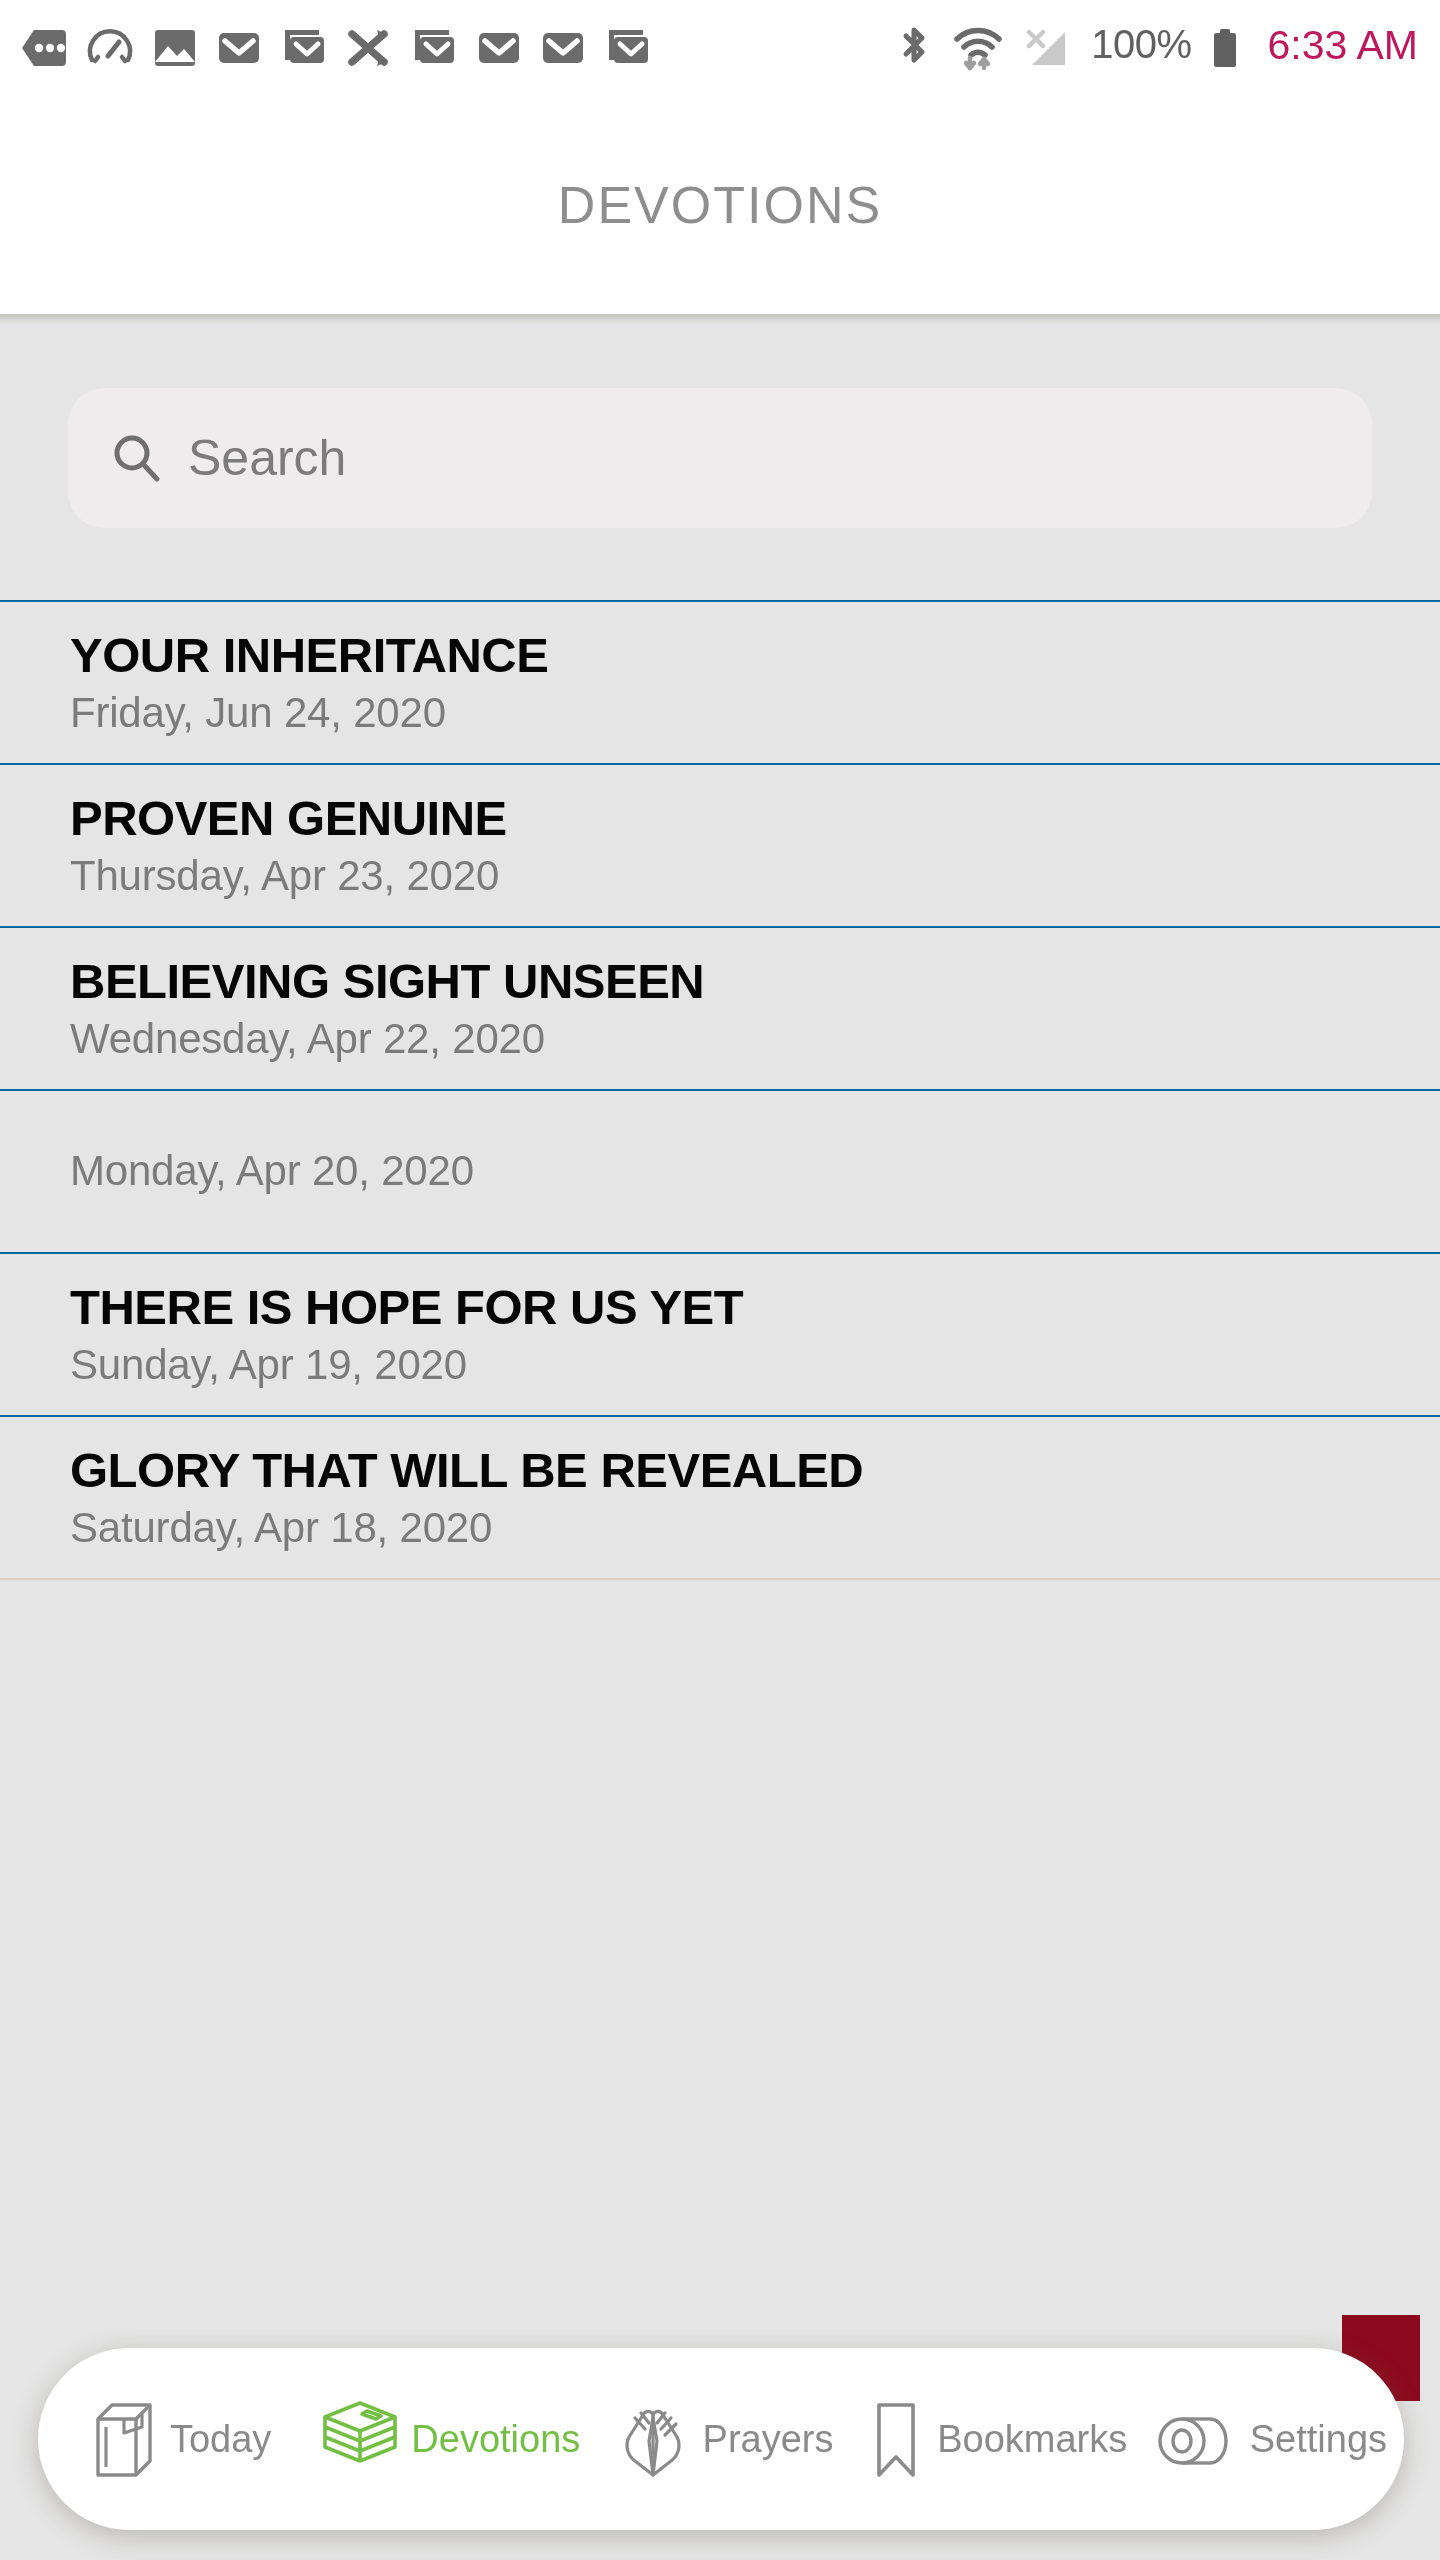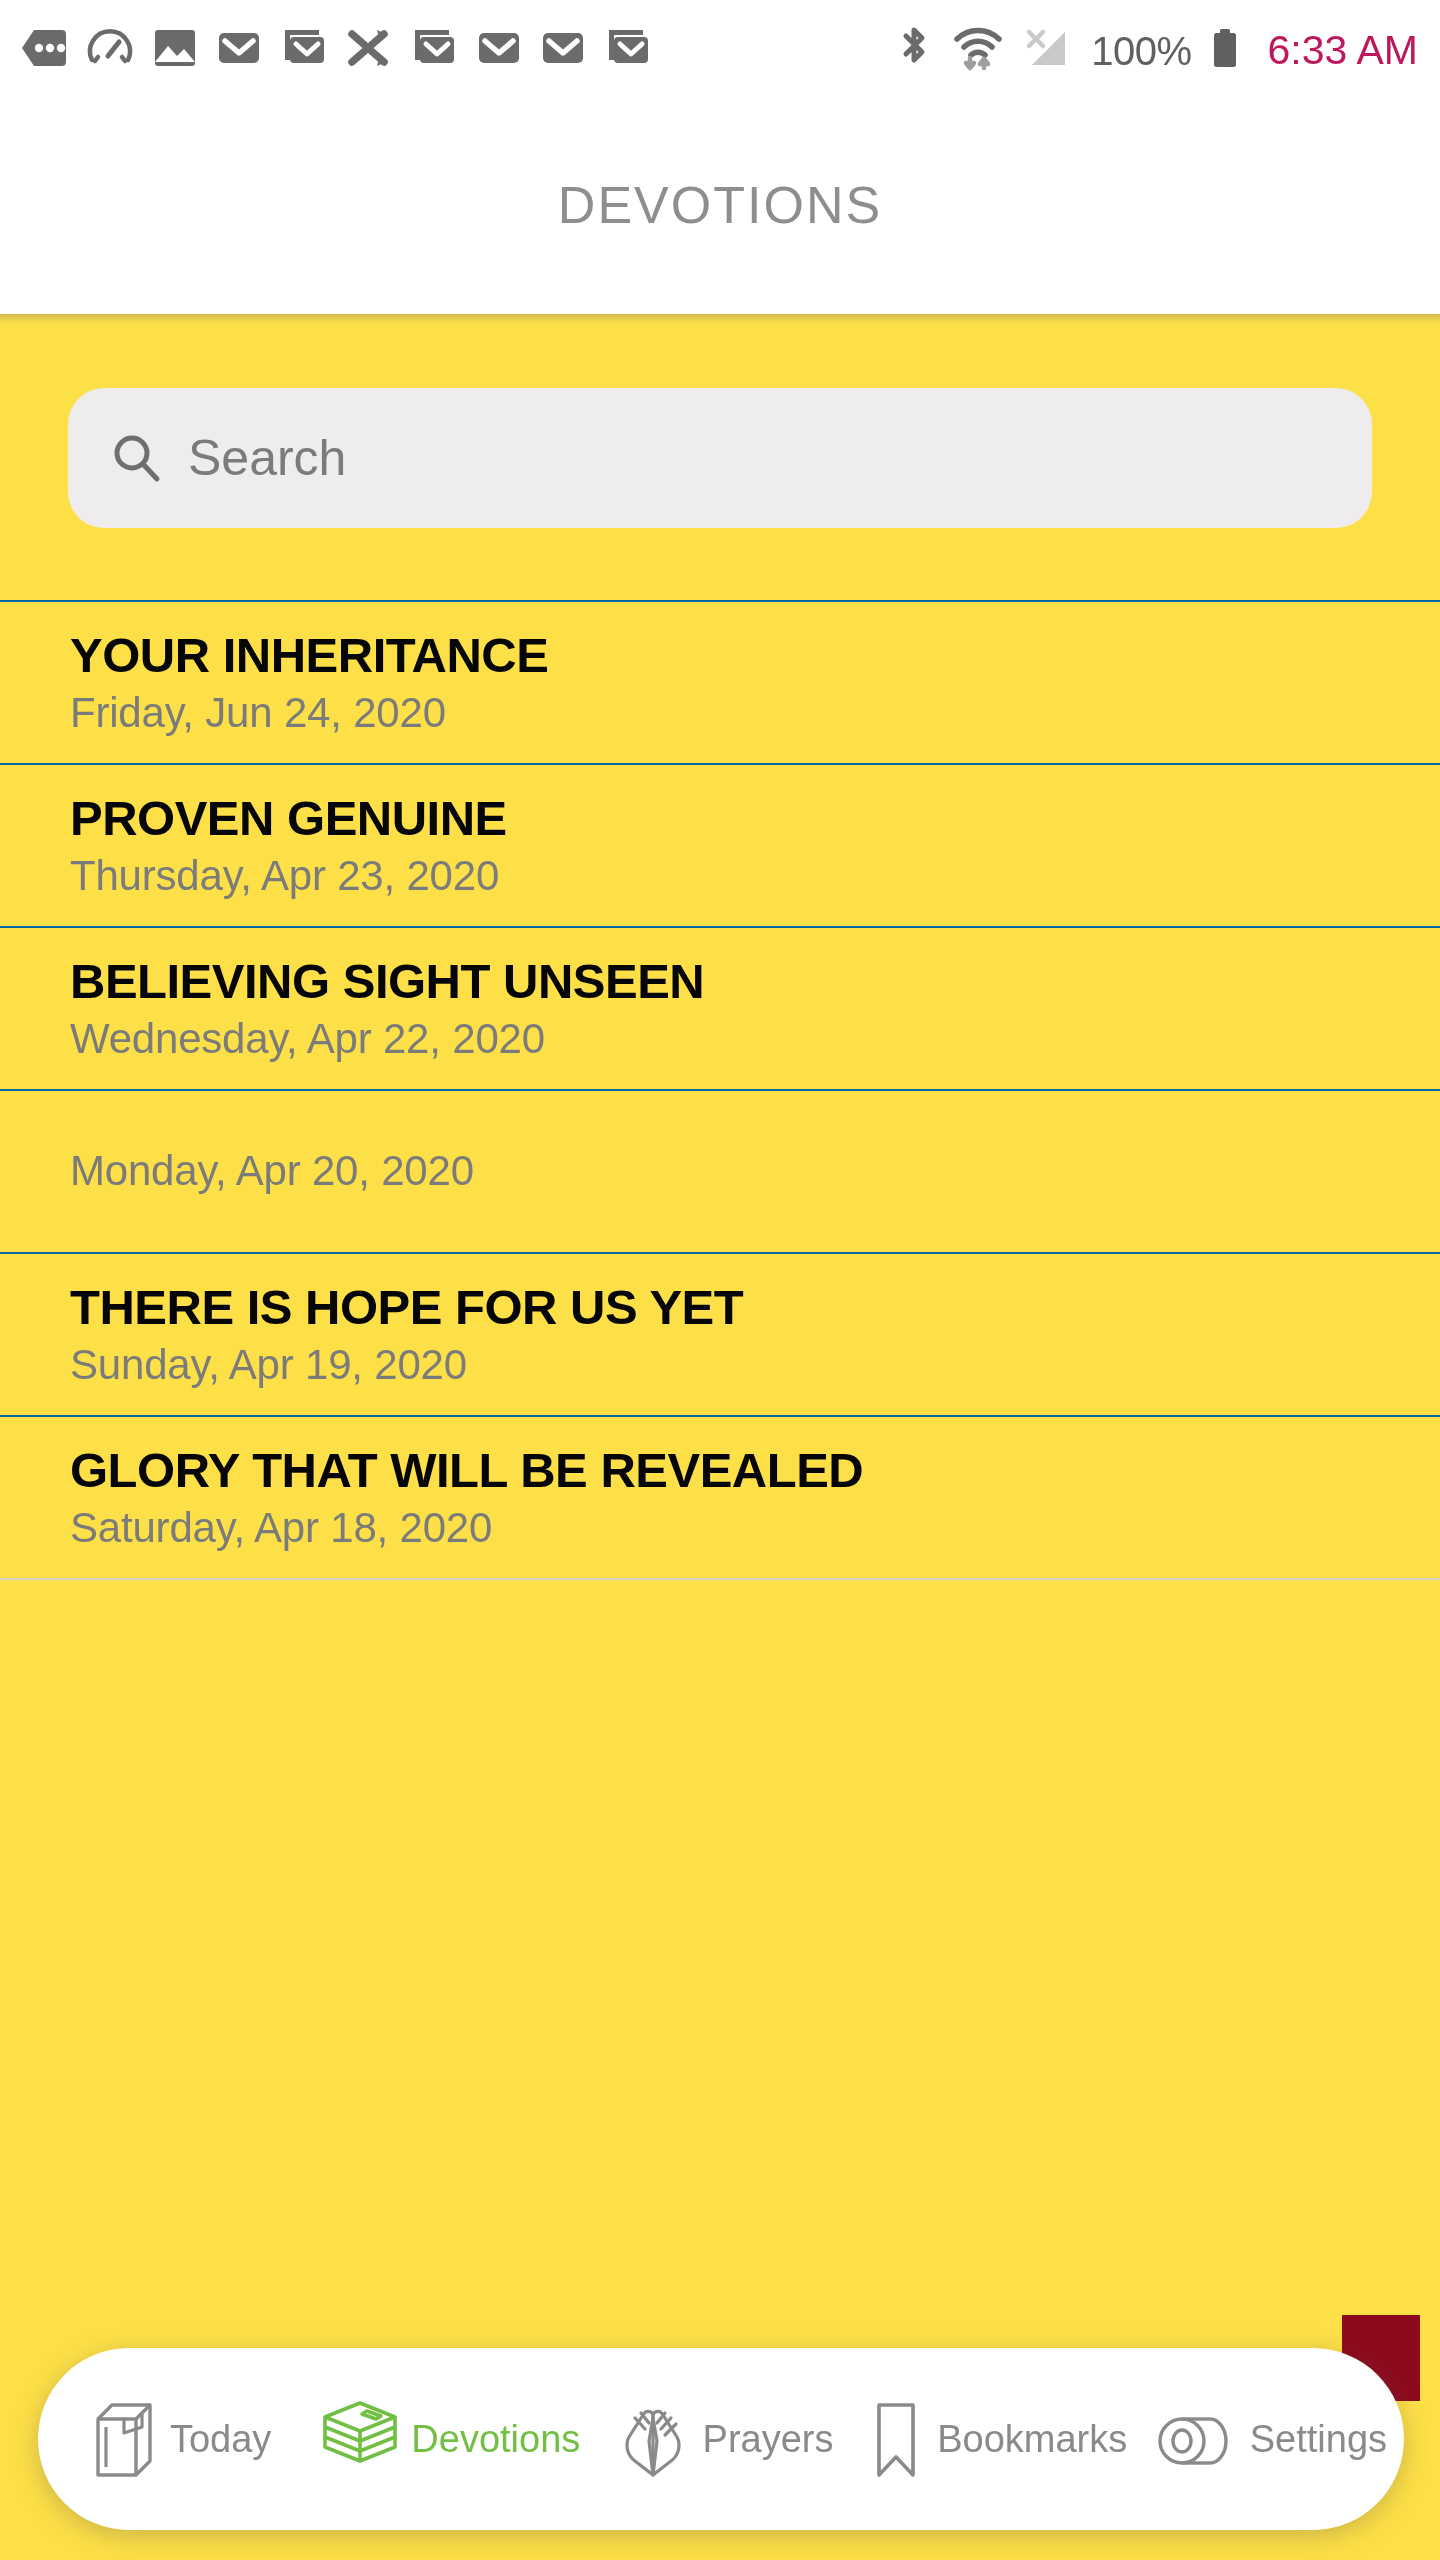--- a/index.html
+++ b/index.html
@@ -28,21 +28,21 @@
     padding: 0 22px 0 18px;
   }
   .sb-left {
     display: flex;
     align-items: center;
     gap: 14px;
     flex: 1;
   }
   .sb-right {
     display: flex;
-    align-items: flex-end;
+    align-items: flex-start;
     gap: 16px;
   }
   .sb-ico { display: block; }
   .sb-battery-text {
     font-size: 40px;
     color: #606060;
     letter-spacing: -0.5px;
     font-family: "Liberation Sans", sans-serif;
   }
   .sb-clock {
@@ -71,21 +71,21 @@
     font-weight: 400;
     font-family: "Liberation Sans", sans-serif;
   }
 
   
   .page {
     position: absolute;
     top: 314px; left: 0;
     width: 1440px;
     height: 2246px;
-    background: #fde047;
+    background: #e5e5e5;
   }
   .page-shadow {
     position: absolute;
     top: 0; left: 0;
     width: 1440px;
     height: 10px;
     background: linear-gradient(to bottom, rgba(120,110,100,0.30), rgba(120,110,100,0.0));
   }
 
   

